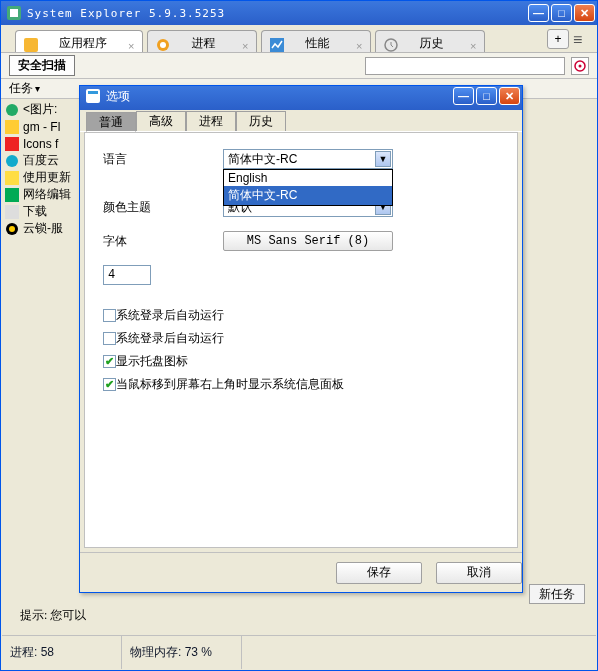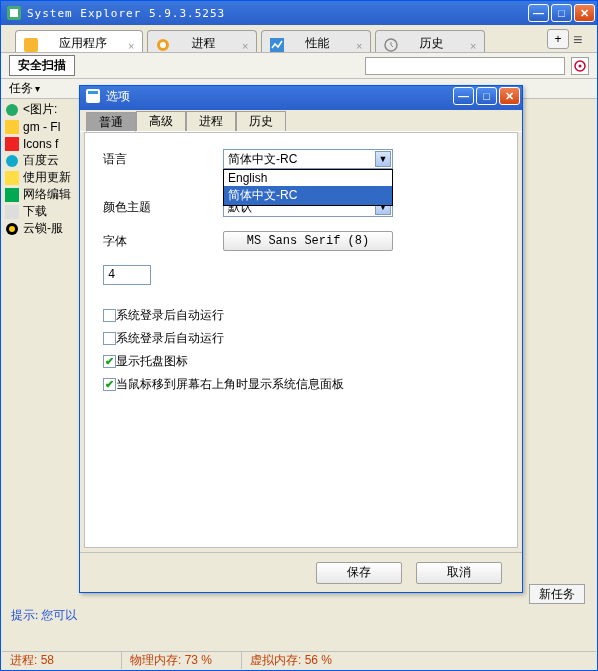--- a/index.html
+++ b/index.html
@@ -52,29 +52,29 @@
 .flabel { width:120px; font-family:SimSun; }
 .combo { width:170px; height:20px; border:1px solid #7f9db9; background:#fff; display:flex; align-items:center; padding:0 4px; font-family:"Courier New",monospace; position:relative; }
 .combo .arrow { position:absolute; right:1px; top:1px; width:16px; height:16px; background:linear-gradient(#dbe6fb,#aec7f0); border:1px solid #7f9db9; display:flex; align-items:center; justify-content:center; font-size:9px; }
 .droplist { position:absolute; left:138px; top:36px; width:170px; border:1px solid #000; background:#fff; font-family:"Courier New",monospace; z-index:5; }
 .droplist .opt { padding:1px 4px; }
 .droplist .opt.sel { background:#316ac5; color:#fff; }
 .fontbtn { width:170px; height:20px; border:1px solid #a0a0a0; background:linear-gradient(#fff,#e8e8e8); font-family:"Courier New",monospace; text-align:center; line-height:18px; border-radius:2px; }
 .numinput { width:48px; height:20px; border:1px solid #7f9db9; padding:0 4px; font-family:"Courier New",monospace; }
 .chk { display:flex; align-items:center; gap:0; margin:6px 0; font-family:SimSun; }
 .chk .box { width:13px; height:13px; border:1px solid #7f9db9; background:#fff; display:flex; align-items:center; justify-content:center; font-size:11px; color:#21a121; font-weight:bold; line-height:1; }
-.dlg-foot { height:40px; background:#ece9d8; display:flex; align-items:center; justify-content:flex-end; gap:14px; padding-right:20px; border-top:1px solid #c0c0c0; }
+.dlg-foot { height:40px; background:#ece9d8; display:flex; align-items:center; justify-content:flex-end; gap:14px; border-top:1px solid #c0c0c0; }
 .dlg-foot button { width:86px; height:22px; border:1px solid #a0a0a0; background:linear-gradient(#fff,#e8e8e8); border-radius:2px; font-family:SimSun; }
 
 
 .newtask { position:absolute; right:12px; bottom:66px; width:56px; height:20px; border:1px solid #a0a0a0; background:#f4f4f4; display:flex; align-items:center; justify-content:center; }
-.hint { position:absolute; left:10px; bottom:46px; font-family:SimSun; color:#1d4ed8; }
-
-
-.statusbar { position:absolute; left:1px; right:1px; bottom:1px; height:18px; background:#ece9d8; border-top:1px solid #c0c0c0; display:flex; font-family:SimSun; color:#c2410c; }
+.hint { position:absolute; left:19px; bottom:46px; font-family:SimSun; color:#000000; }
+
+
+.statusbar { position:absolute; left:1px; right:1px; bottom:1px; height:34px; background:#ece9d8; border-top:1px solid #c0c0c0; display:flex; font-family:SimSun; color:#0f172a; }
 .stat { border-right:1px solid #c0c0c0; padding:1px 8px; display:flex; align-items:center; }
 .stat.s1{ width:120px;} .stat.s2{flex:1;} .stat.s3{width:120px;} .stat.s4{width:130px; border-right:none;}
 
 svg { display:block; }
 </style>
 </head>
 <body>
 
 <div class="main-win">
 
@@ -295,15 +295,14 @@
       <button>取消</button>
     </div>
   </div>
 
   <div class="newtask">新任务</div>
   <div class="hint">提示: 您可以</div>
 
   <div class="statusbar">
     <div class="stat s1">进程: 58</div>
     <div class="stat s3">物理内存: 73 %</div>
-    <div class="stat s4">虚拟内存: 56 %</div>
   </div>
 </div>
 
 </body></html>

